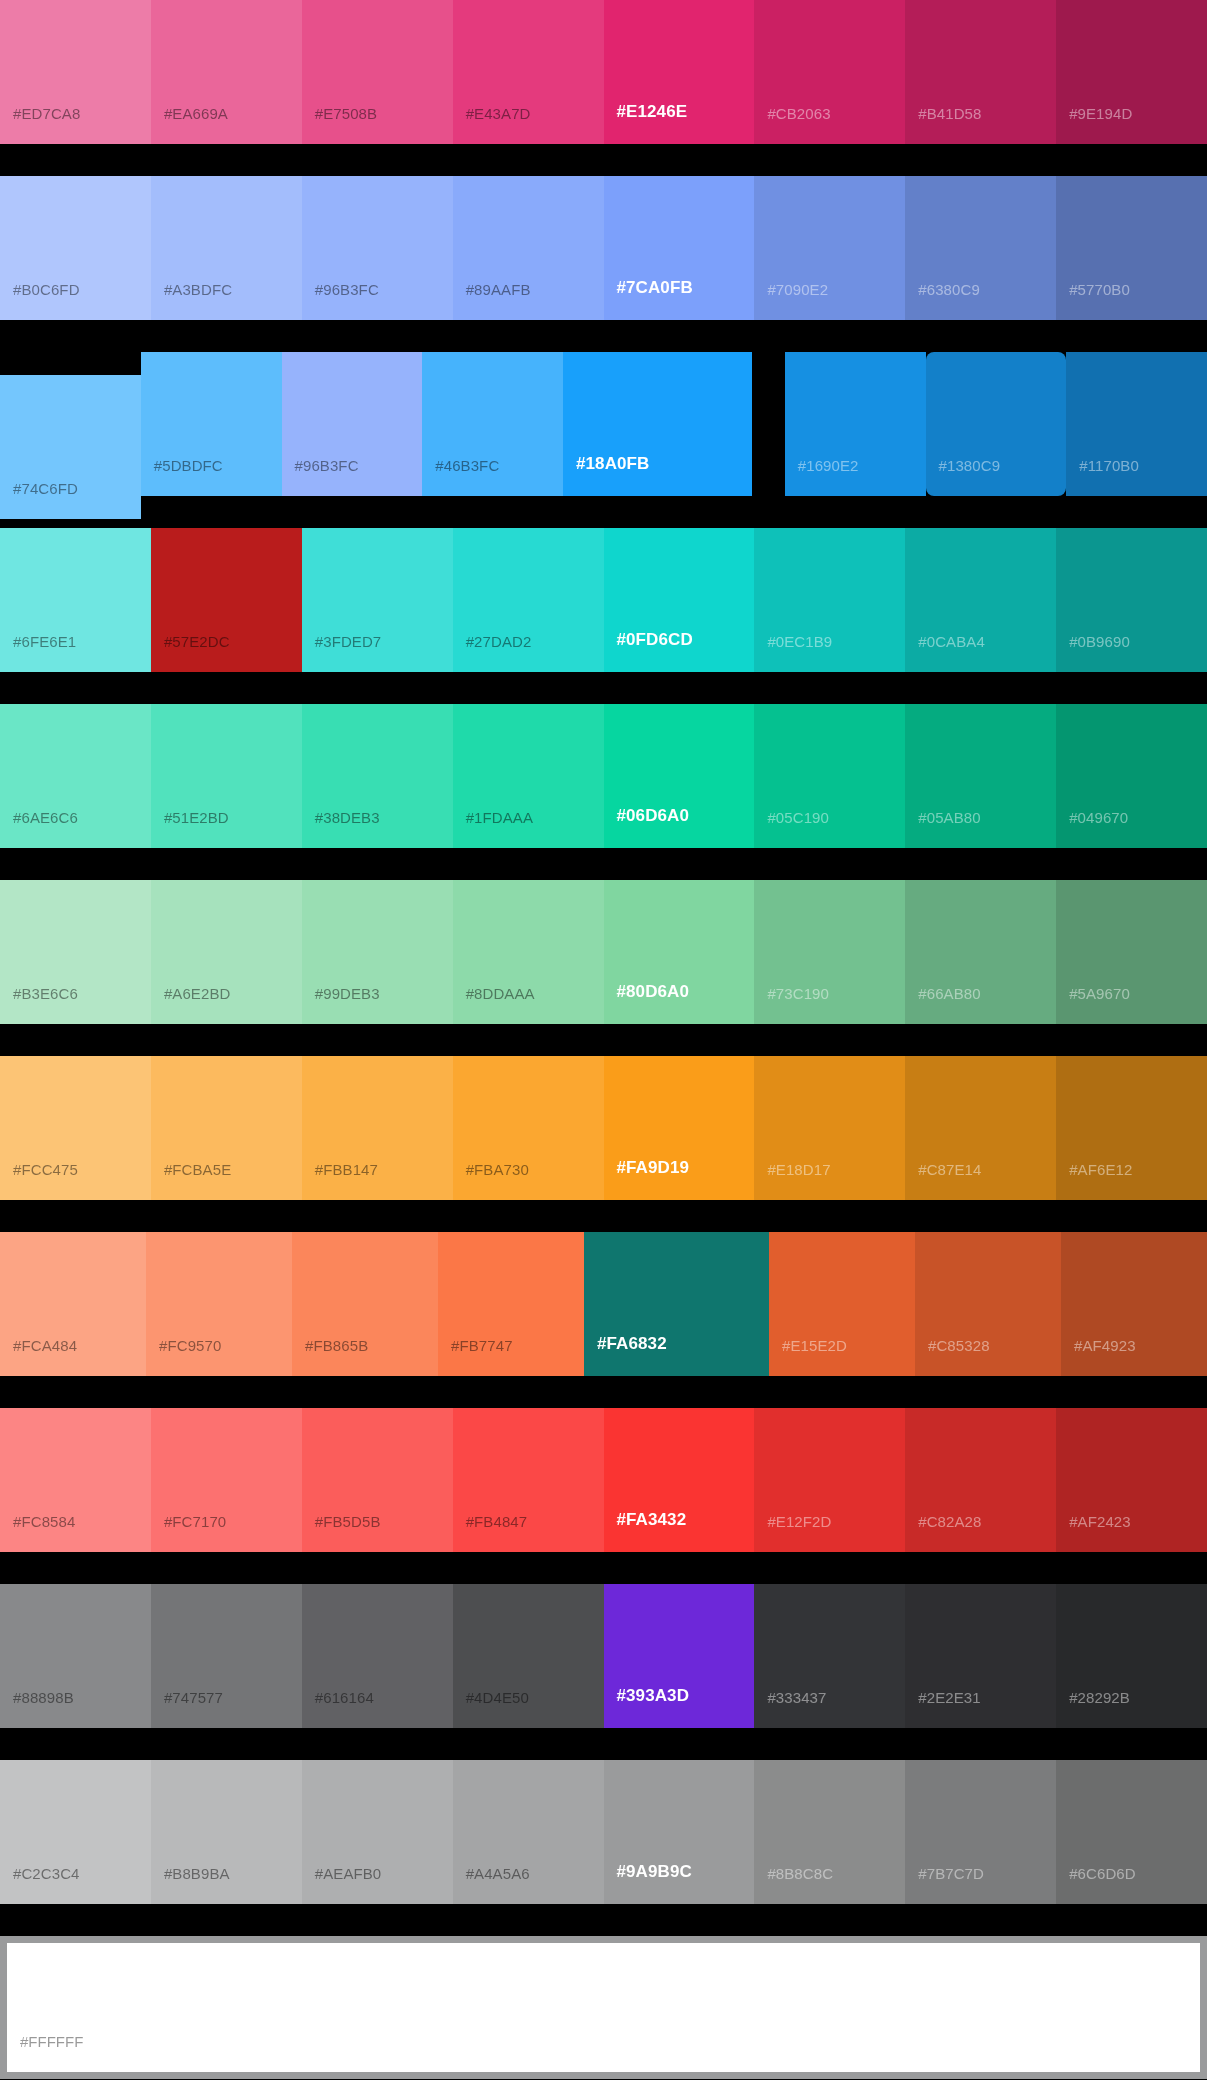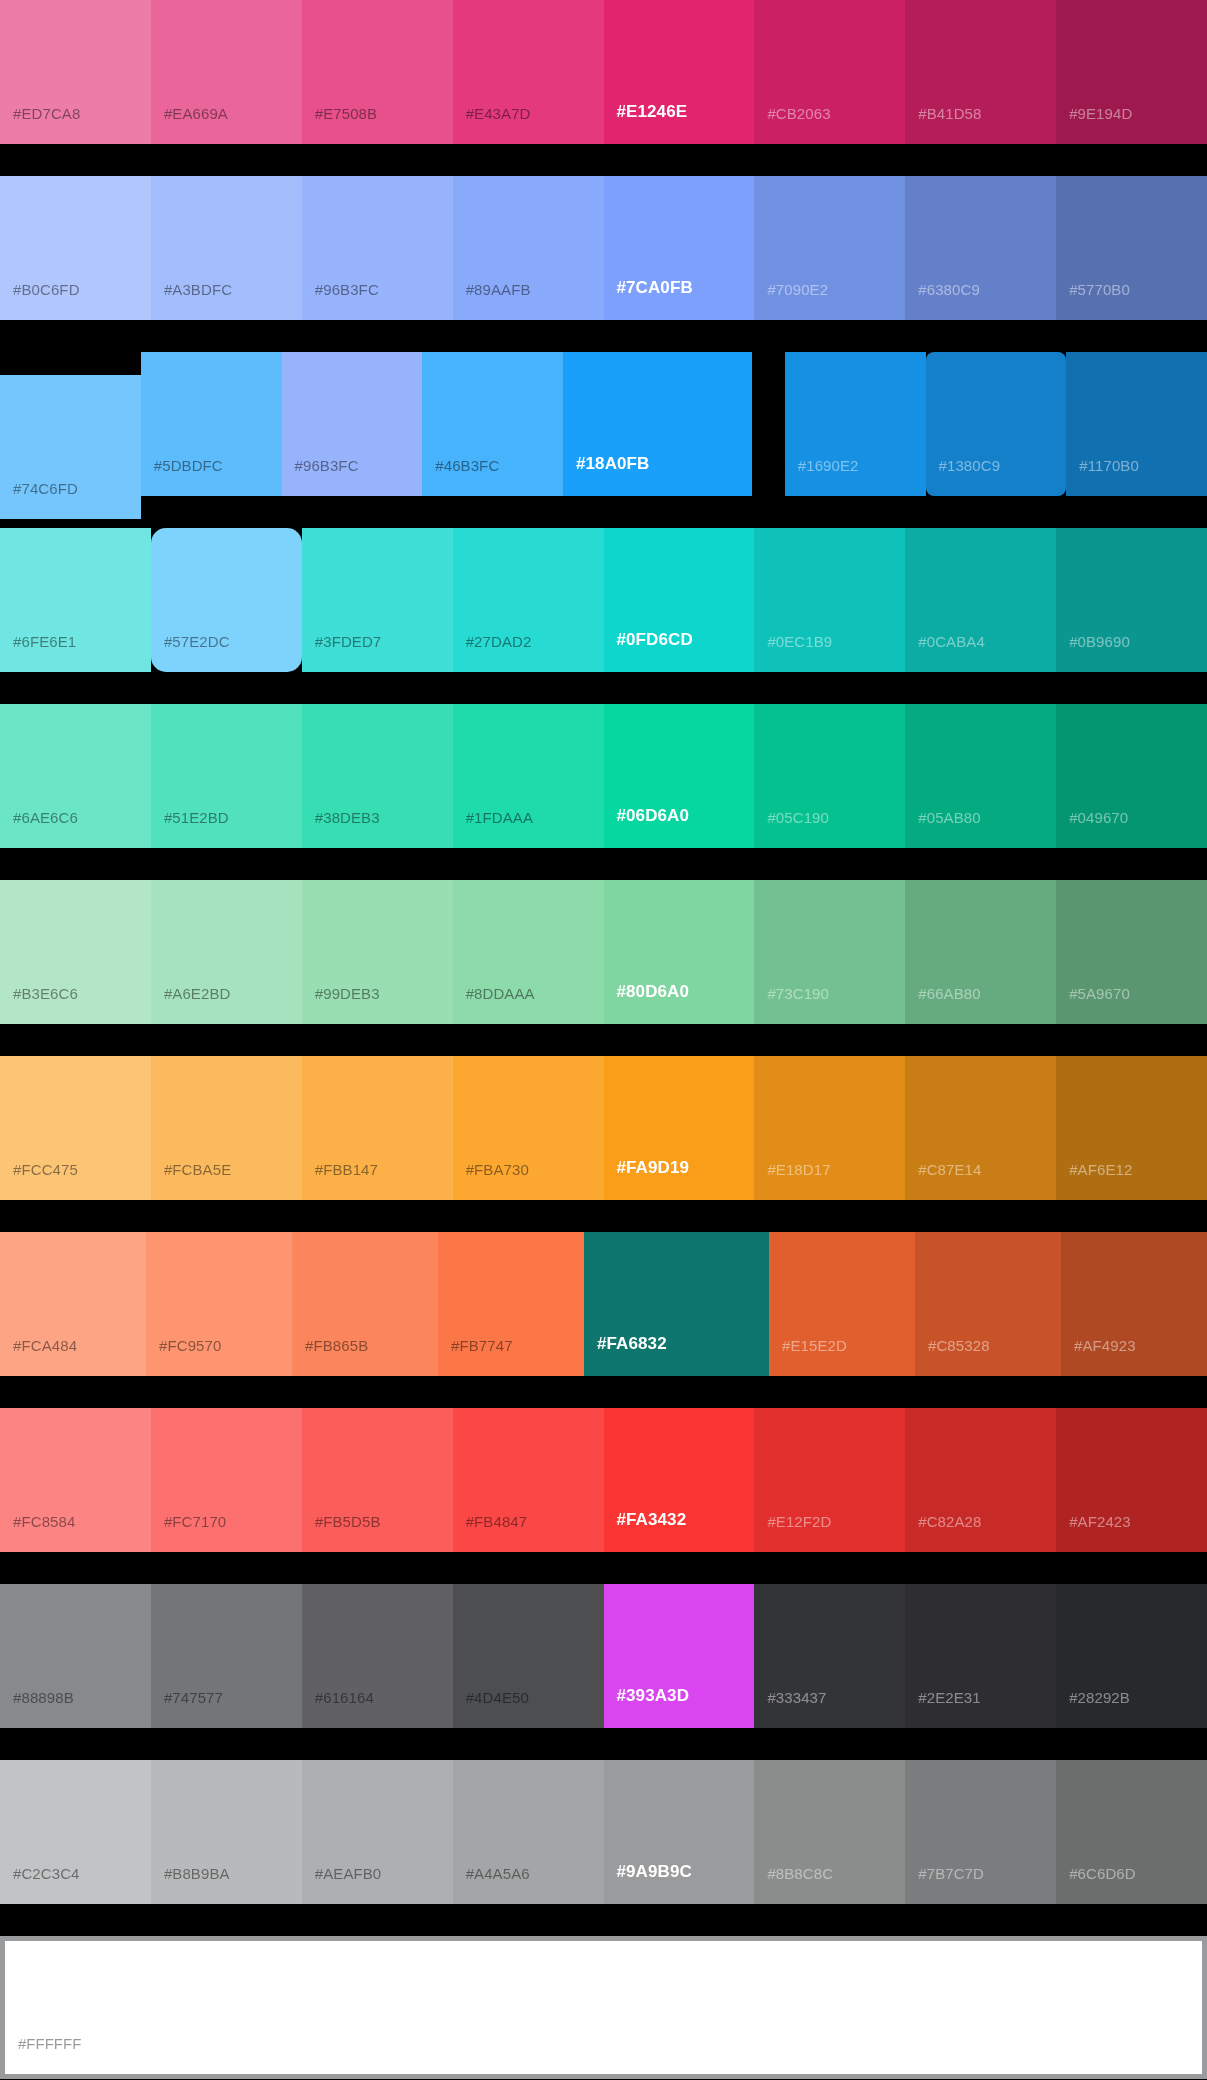--- a/index.html
+++ b/index.html
@@ -42,21 +42,21 @@
 
   .white-row {
     width: 1207px;
     height: 143px;
     margin-bottom: 0;
   }
   .white-swatch {
     width: 1207px;
     height: 143px;
     background: #FFFFFF;
-    border: 5px solid #0ea5e9;
+    border: 7px solid #0ea5e9;
     position: relative;
   }
   .white-swatch .label {
     position: absolute;
     left: 13px;
     bottom: 22px;
     font-size: 15px;
     color: rgba(0,0,0,0.40);
     white-space: nowrap;
   }
@@ -140,21 +140,21 @@
         <span class="label">#1380C9</span>
       </div>
       <div class="swatch light-text" style="background: rgb(17, 112, 176);">
         <span class="label">#1170B0</span>
       </div>
     </div>
     <div class="row">
       <div class="swatch dark-text" style="background: rgb(111, 230, 225);">
         <span class="label">#6FE6E1</span>
       </div>
-      <div class="swatch dark-text" style="background: #7dd3fc; border-radius: 15px;">
+      <div class="swatch dark-text" style="background: #b91c1c;">
         <span class="label">#57E2DC</span>
       </div>
       <div class="swatch dark-text" style="background: rgb(63, 222, 215);">
         <span class="label">#3FDED7</span>
       </div>
       <div class="swatch dark-text" style="background: rgb(39, 218, 210);">
         <span class="label">#27DAD2</span>
       </div>
       <div class="swatch base" style="background: rgb(15, 214, 205);">
         <span class="label">#0FD6CD</span>
@@ -305,21 +305,21 @@
       </div>
       <div class="swatch dark-text" style="background: rgb(116, 117, 119);">
         <span class="label">#747577</span>
       </div>
       <div class="swatch dark-text" style="background: rgb(97, 97, 100);">
         <span class="label">#616164</span>
       </div>
       <div class="swatch dark-text" style="background: rgb(77, 78, 80);">
         <span class="label">#4D4E50</span>
       </div>
-      <div class="swatch base" style="background: #d946ef;">
+      <div class="swatch base" style="background: #6d28d9;">
         <span class="label">#393A3D</span>
       </div>
       <div class="swatch light-text" style="background: rgb(51, 52, 55);">
         <span class="label">#333437</span>
       </div>
       <div class="swatch light-text" style="background: rgb(46, 46, 49);">
         <span class="label">#2E2E31</span>
       </div>
       <div class="swatch light-text" style="background: rgb(40, 41, 43);">
         <span class="label">#28292B</span>

